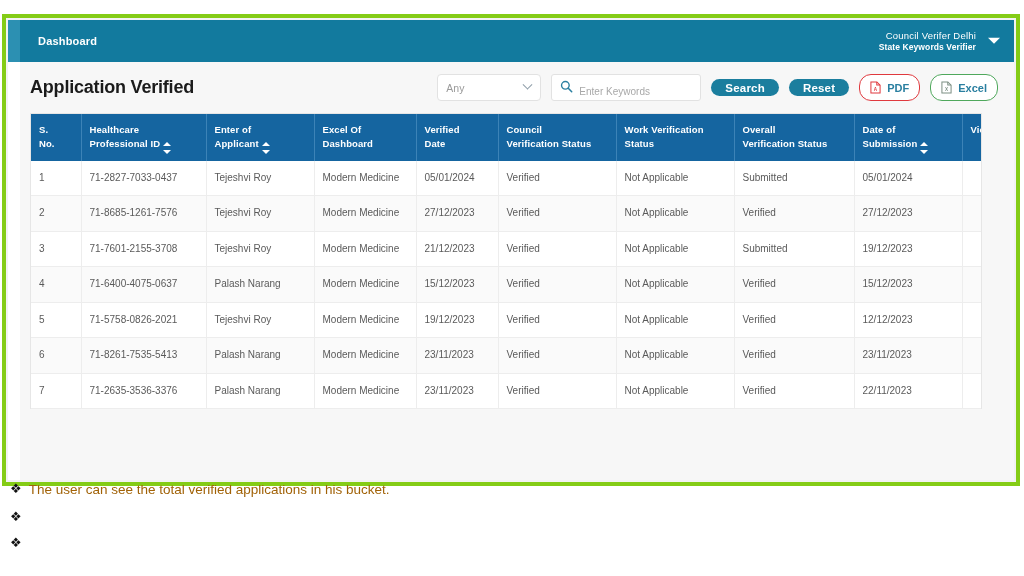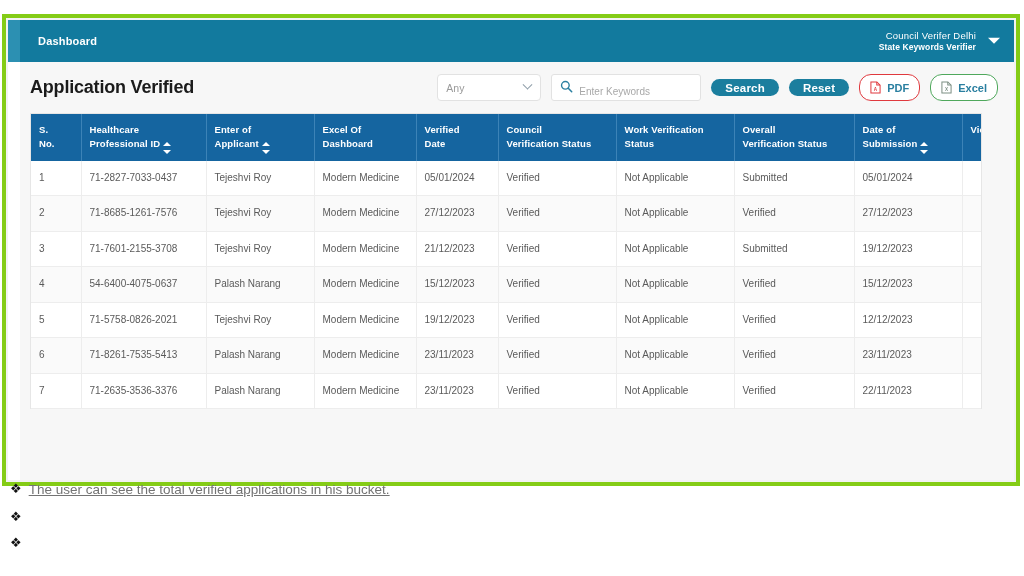--- a/index.html
+++ b/index.html
@@ -280,23 +280,22 @@
     margin-bottom: 12px;
   }
   .note-bullet {
     font-size: 13px;
     color: #111;
     line-height: 1.15;
     flex: none;
   }
   .note-text {
     font-size: 13.5px;
-    color: #737373;
+    color: #a16207;
     line-height: 1.15;
-    text-decoration: underline;
   }
 </style>
 </head>
 <body>
 
 <div class="frame">
   <div class="frame-inner">
 
     <div class="topbar">
       <div class="topbar-rail"></div>
@@ -457,21 +456,21 @@
                 <td>Not Applicable</td>
                 <td>Submitted</td>
                 <td>19/12/2023</td>
                 <td><span class="eye"><svg width="14" height="9" viewBox="0 0 18 11">
                       <path d="M1 5.5C3.4 2 6 0.8 9 0.8s5.6 1.2 8 4.7c-2.4 3.5-5 4.7-8 4.7S3.4 9 1 5.5z" fill="#1f6fb2"></path>
                       <circle cx="9" cy="5.5" r="2.4" fill="#0d3f6b"></circle>
                     </svg></span></td>
               </tr>
               <tr>
                 <td>4</td>
-                <td>54-6400-4075-0637</td>
+                <td>71-6400-4075-0637</td>
                 <td>Palash Narang</td>
                 <td>Modern Medicine</td>
                 <td>15/12/2023</td>
                 <td>Verified</td>
                 <td>Not Applicable</td>
                 <td>Verified</td>
                 <td>15/12/2023</td>
                 <td><span class="eye"><svg width="14" height="9" viewBox="0 0 18 11">
                       <path d="M1 5.5C3.4 2 6 0.8 9 0.8s5.6 1.2 8 4.7c-2.4 3.5-5 4.7-8 4.7S3.4 9 1 5.5z" fill="#1f6fb2"></path>
                       <circle cx="9" cy="5.5" r="2.4" fill="#0d3f6b"></circle>

